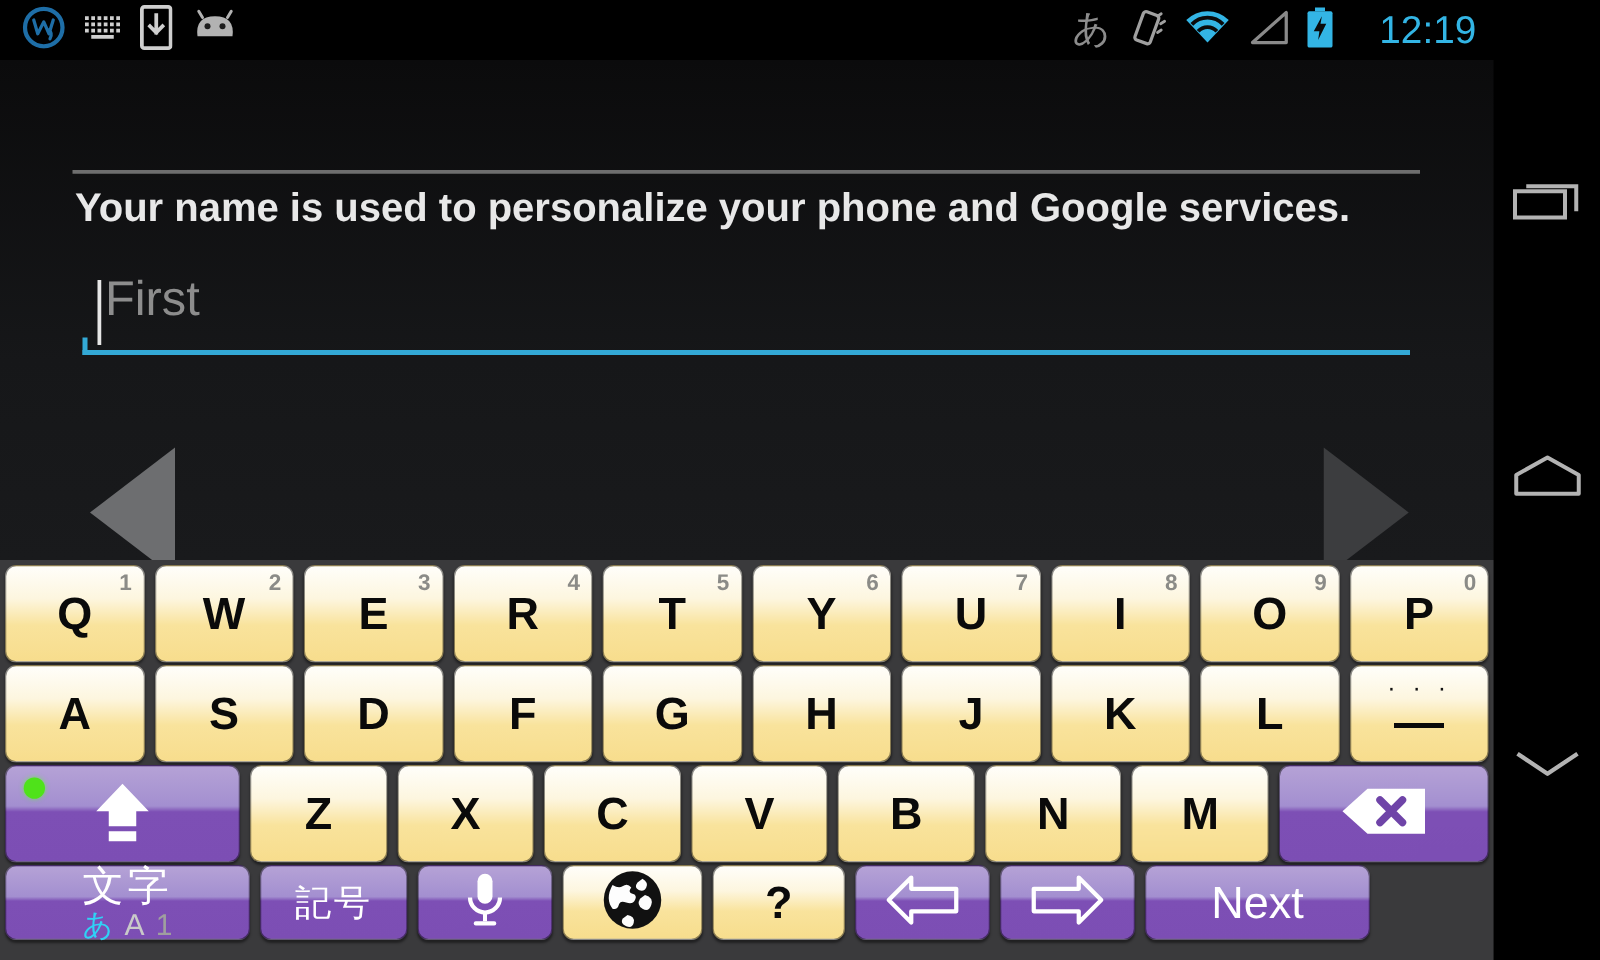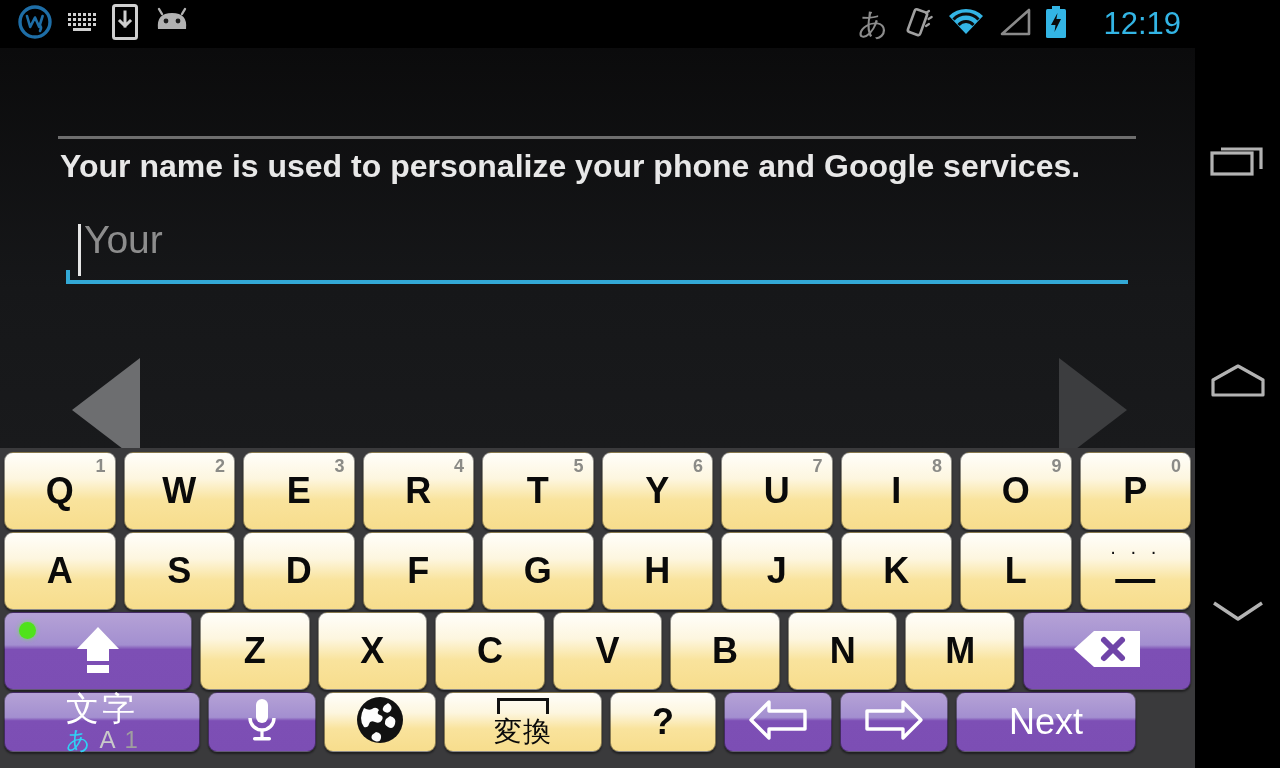--- a/index.html
+++ b/index.html
@@ -253,21 +253,21 @@
         <span class="sb-time">12:19</span>
       </div>
     </div>
 
     <div class="content">
       <div class="divider"></div>
       <div class="desc">Your name is used to personalize your phone and Google services.</div>
 
       <div class="field-wrap">
         <span class="field-caret"></span>
-        <span class="field-hint">Your</span>
+        <span class="field-hint">First</span>
         <span class="field-underline"></span>
       </div>
 
       <div class="nav-hit" style="left:60px">
         <span class="nav-prev" style="left:12px;top:14px;position:absolute"></span>
       </div>
       <div class="nav-hit" style="right:56px">
         <span class="nav-next" style="right:12px;top:14px;position:absolute"></span>
       </div>
     </div>
@@ -396,46 +396,43 @@
         <div class="key purple moji">
           <div class="space-col">
             <span class="moji-main jp">文字</span>
             <span class="moji-sub">
               <span class="a jp">あ</span>
               <span class="A">A</span>
               <span class="one">1</span>
             </span>
           </div>
         </div>
+        <div class="key purple kigou">
+          <span class="kigou-lbl jp">記号</span>
+        </div>
         <div class="key purple mic">
           <span>
             <svg width="36" height="48" viewBox="0 0 36 48">
               <rect x="12" y="3" width="12" height="24" rx="6" fill="#fff"></rect>
               <path d="M6 22 a12 12 0 0 0 24 0" fill="none" stroke="#fff" stroke-width="3.4"></path>
               <rect x="16.4" y="33" width="3.2" height="8" fill="#fff"></rect>
               <rect x="9" y="41" width="18" height="3.4" rx="1.6" fill="#fff"></rect>
             </svg>
           </span>
         </div>
         <div class="key cream globe">
           <span>
             <svg width="52" height="52" viewBox="0 0 52 52">
               <circle cx="26" cy="26" r="23" fill="#111"></circle>
               <path d="M10 14 q5 3 8 1 q4 -3 7 1 q-3 4 1 5 q4 1 2 5 q-2 4 -7 2 q-5 -2 -6 2 q-1 4 -5 3 q-6 -8 0 -19 z" fill="#fdfdfd"></path>
               <path d="M34 9 q5 3 3 7 q-2 4 -6 2 q-4 -2 -1 -6 z" fill="#fdfdfd"></path>
               <path d="M36 22 q7 2 5 8 q-2 6 -7 3 q-5 -3 -2 -8 z" fill="#fdfdfd"></path>
               <path d="M22 38 q6 1 5 6 q-1 5 -6 3 q-5 -2 -3 -6 z" fill="#fdfdfd"></path>
             </svg>
           </span>
-        </div>
-        <div class="key cream space">
-          <div class="space-col">
-            <span class="space-bar-ico"></span>
-            <span class="space-lbl jp">変換</span>
-          </div>
         </div>
         <div class="key cream qmark">
           <span class="lbl">?</span>
         </div>
         <div class="key purple arrowl">
           <span>
             <svg width="62" height="44" viewBox="0 0 62 44">
               <path d="M22 4 L4 22 L22 40 V31 H58 V13 H22 Z" fill="none" stroke="#fff" stroke-width="3.4" stroke-linejoin="round"></path>
             </svg>
           </span>

